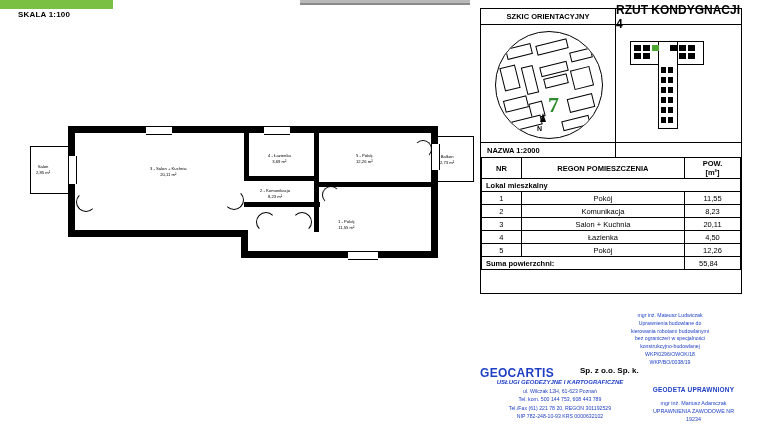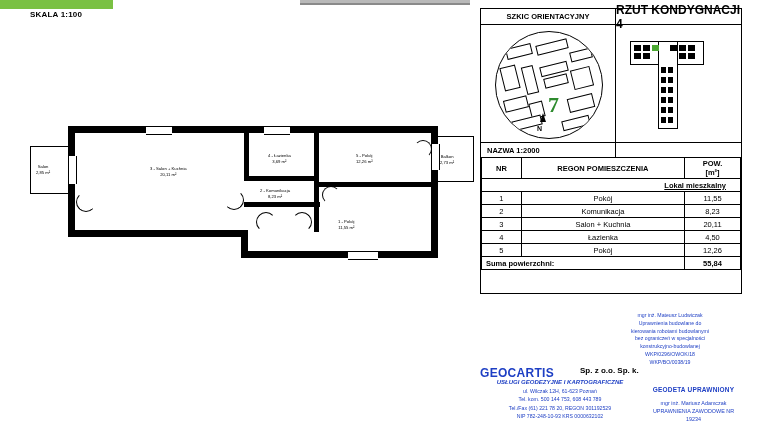--- a/index.html
+++ b/index.html
@@ -11,21 +11,21 @@
     position:relative;
     overflow:hidden;
   }
   .page{position:absolute;inset:0;}
 
   
   .topbar-left{position:absolute;left:0;top:0;width:113px;height:9px;background:#7ac143;}
   .topbar-mid{position:absolute;left:300px;top:0;width:170px;height:4px;background:#b9b9b9;}
   .topbar-mid2{position:absolute;left:300px;top:3px;width:170px;height:2px;background:#8a8a8a;}
 
-  .scale-label{position:absolute;left:30px;top:10px;font-size:8px;font-weight:bold;letter-spacing:.2px;}
+  .scale-label{position:absolute;left:18px;top:10px;font-size:8px;font-weight:bold;letter-spacing:.2px;}
 
   
   .plan{position:absolute;left:28px;top:120px;width:430px;height:170px;}
   .wall{position:absolute;background:#000;}
   .room-lbl{position:absolute;font-size:4.2px;text-align:center;line-height:1.35;white-space:nowrap;}
   .door{position:absolute;border:0.7px solid #000;border-radius:50%;}
   .thin{position:absolute;border:0.7px solid #000;}
 
   
   .rblock{position:absolute;left:480px;top:8px;width:262px;height:286px;border:1.2px solid #000;box-sizing:border-box;}
@@ -41,23 +41,23 @@
   .kond-blank{position:absolute;left:135px;top:134px;right:0;height:15px;box-sizing:border-box;border-bottom:1.2px solid #000;}
 
   
   .ptable{position:absolute;left:0;top:149px;width:100%;}
   .ptable table{border-collapse:collapse;width:100%;font-size:7.5px;}
   .ptable td,.ptable th{border:1px solid #000;padding:1px 14px;height:13px;box-sizing:border-box;}
   .ptable .col-nr{width:24px;text-align:center;}
   .ptable .col-pow{width:56px;text-align:center;}
   .ptable .col-name{text-align:center;}
   .ptable th{font-weight:bold;}
-  .lokal{font-weight:bold;text-align:right;padding-left:4px!important;text-decoration:underline;}
+  .lokal{font-weight:bold;text-align:left;padding-left:4px!important;}
   .sum-l{font-weight:bold;text-align:left!important;padding-left:4px!important;}
-  .sum-r{font-weight:bold;text-align:center;}
+  .sum-r{font-weight:normal;text-align:left;}
   .noborder-top{border-top:0!important;}
 
   
   .bluenote{position:absolute;left:600px;top:312px;width:140px;text-align:center;color:#1e3fc4;font-size:5.2px;line-height:1.5;}
 
   
   .firm{position:absolute;left:480px;top:366px;width:262px;height:58px;}
   .firm-name{position:absolute;left:0;top:0;font-size:12px;font-weight:bold;color:#1e3fc4;letter-spacing:.3px;}
   .firm-sp{position:absolute;left:100px;top:0;font-size:8px;font-weight:bold;color:#000;}
   .firm-sub{position:absolute;left:0;top:12px;width:160px;font-size:6px;font-style:italic;font-weight:bold;color:#1e3fc4;line-height:1.5;text-align:center;}

